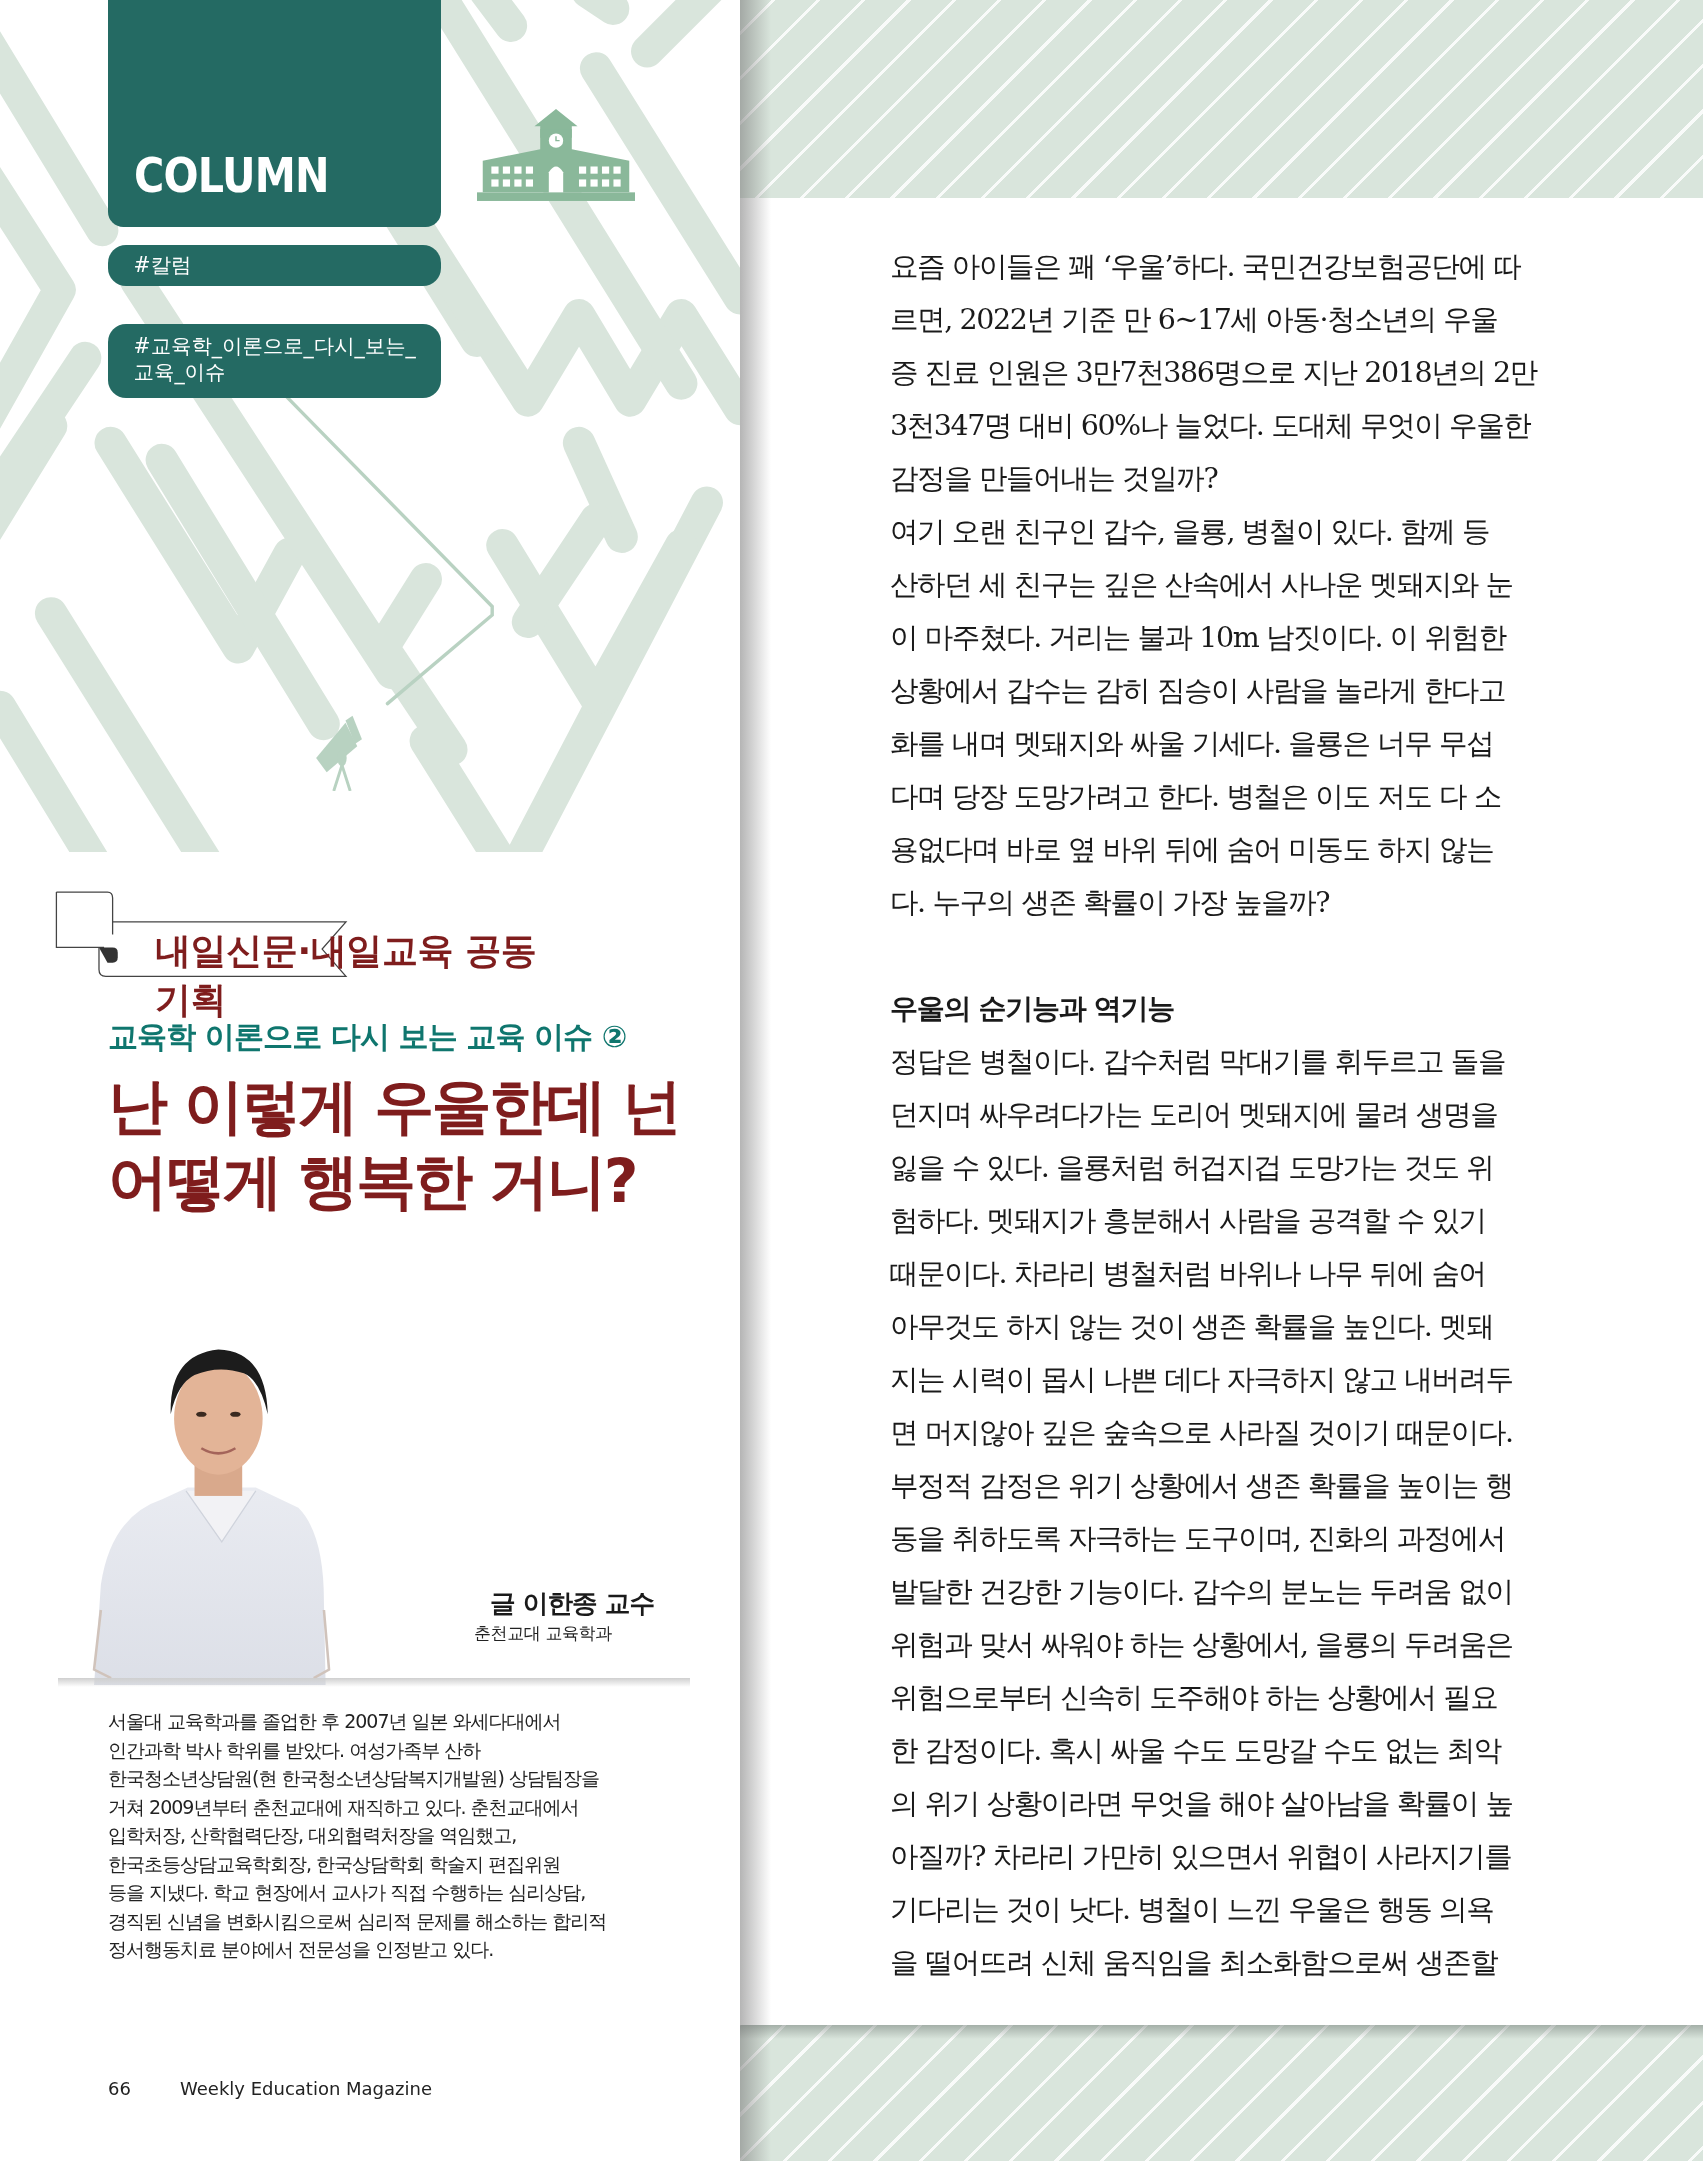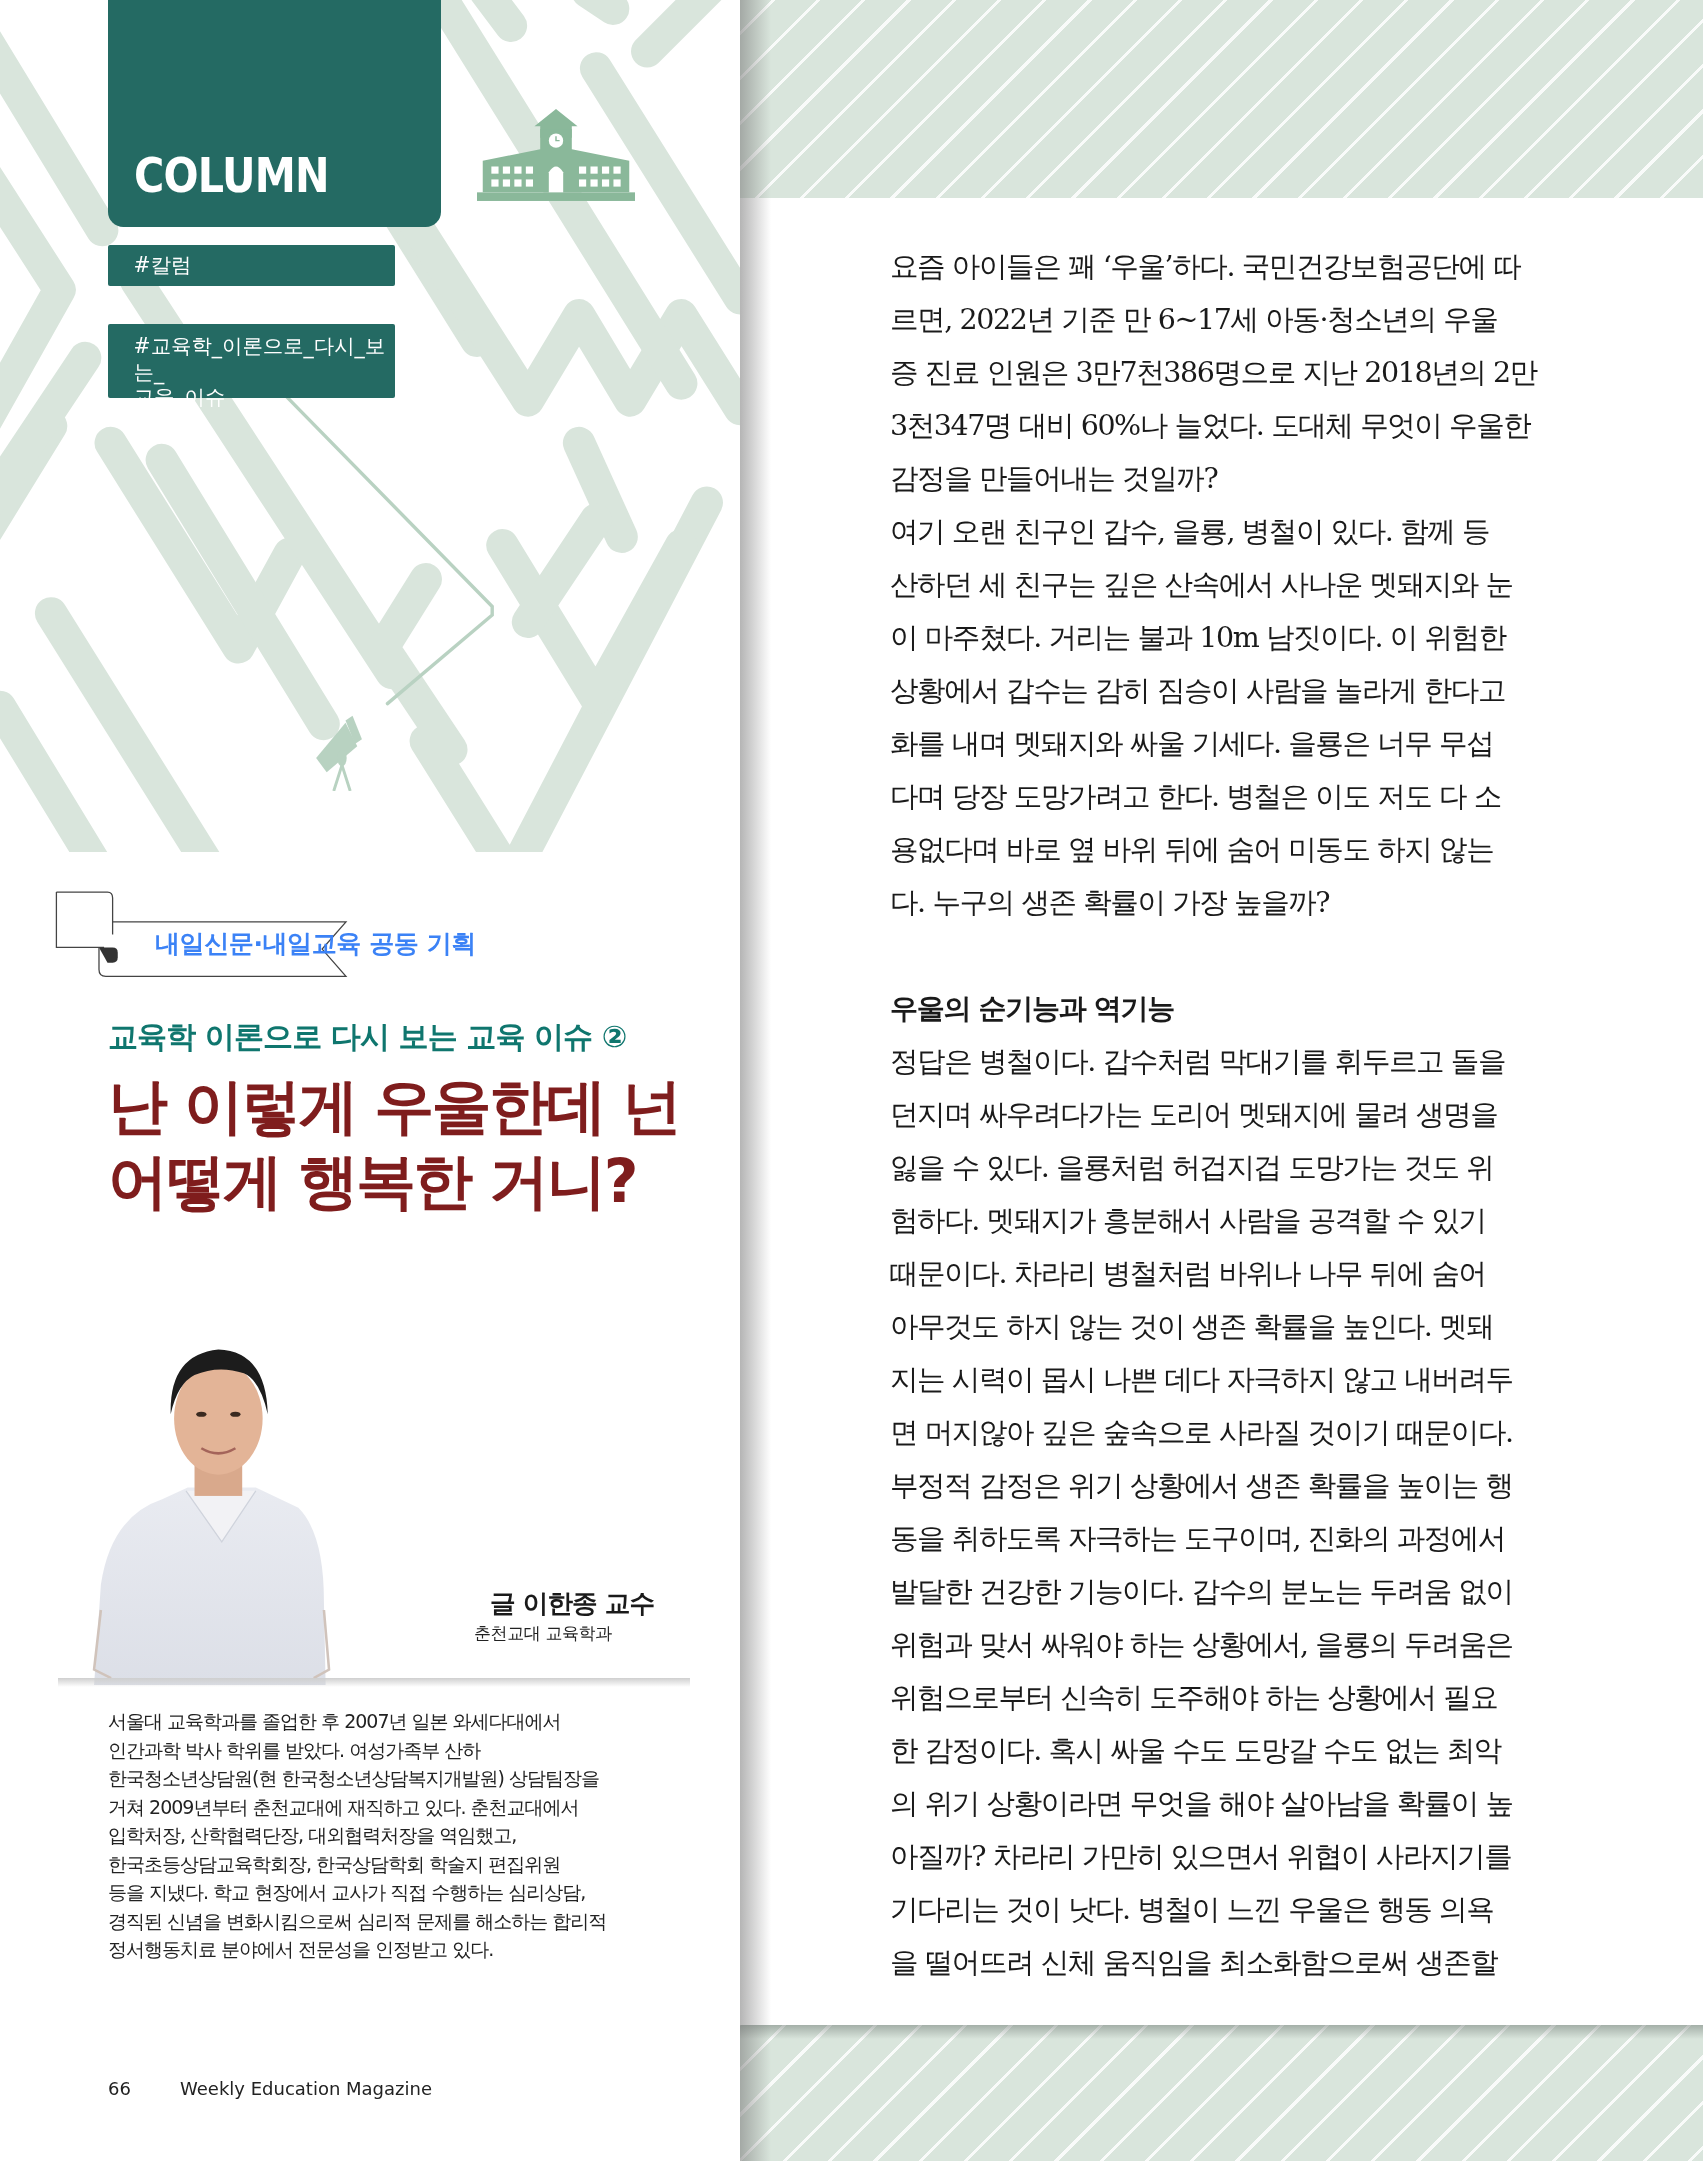--- a/index.html
+++ b/index.html
@@ -8,30 +8,30 @@
 
   
   #left-page { position:absolute; left:0; top:0; width:740px; height:2162px; background:#fff; overflow:hidden; }
   #maze-bg { position:absolute; left:0; top:0; width:740px; height:852px; }
 
   .column-box { position:absolute; left:108px; top:0; width:333px; height:227px; background:#246a63;
                 border-radius:0 0 15.3px 15.3px; }
   .column-box .label { position:absolute; left:25.6px; top:147px; font-family:"DejaVu Sans", sans-serif;
                 font-weight:bold; font-size:48px; color:#fff; letter-spacing:-0.9px;
                 transform:scaleX(0.86); transform-origin:left top; }
-  .tag { position:absolute; left:108px; width:287px; background:#246a63; border-radius:2px; color:#fff;
+  .tag { position:absolute; left:108px; width:333px; background:#246a63; border-radius:18px; color:#fff;
          font-family:"DejaVu Sans", sans-serif; font-size:20.4px; line-height:25.6px; padding:0 0 0 25.6px; box-sizing:border-box; }
   .tag1 { top:245px; height:41px; padding-top:7.7px; }
   .tag2 { top:295px; height:74px; padding-top:10px;margin-top:29px; }
 
   #school-icon { position:absolute; left:477px; top:109px; width:158px; height:92px; }
   #telescope-icon { position:absolute; left:307px; top:697px; width:77px; height:94px; }
 
   .banner { position:absolute; left:53px; top:879px; width:511px; height:101px; }
-  .banner .text { position:absolute; left:102px; top:48px; font-size:25px; font-weight:bold; color:#3b82f6; letter-spacing:-0.4px; }
+  .banner .text { position:absolute; left:102px; top:48px; font-size:36px; font-weight:bold; color:#7f1d1d; letter-spacing:-0.4px; }
 
   .series-title { position:absolute; left:108px; top:1017px; font-size:30px; font-weight:bold; letter-spacing:-0.9px; color:#0f766e; }
   .main-title { position:absolute; left:108px; top:1069px; font-size:60px; font-weight:bold; line-height:75px;
                 letter-spacing:-2.6px; color:#7f1d1d; width:613px; }
 
   
   .photo { position:absolute; left:43px; top:1329px; width:664px; height:356px; }
   .author-name { position:absolute; left:490px; top:1586px; font-size:25.6px; font-weight:bold; color:#1a1a1a; letter-spacing:-0.9px; }
   .author-affil { position:absolute; left:474px; top:1622px; font-size:17px; color:#222; letter-spacing:-0.4px; }
   .photo-shadow { position:absolute; left:58px; top:1678px; width:632px; height:8.5px;

